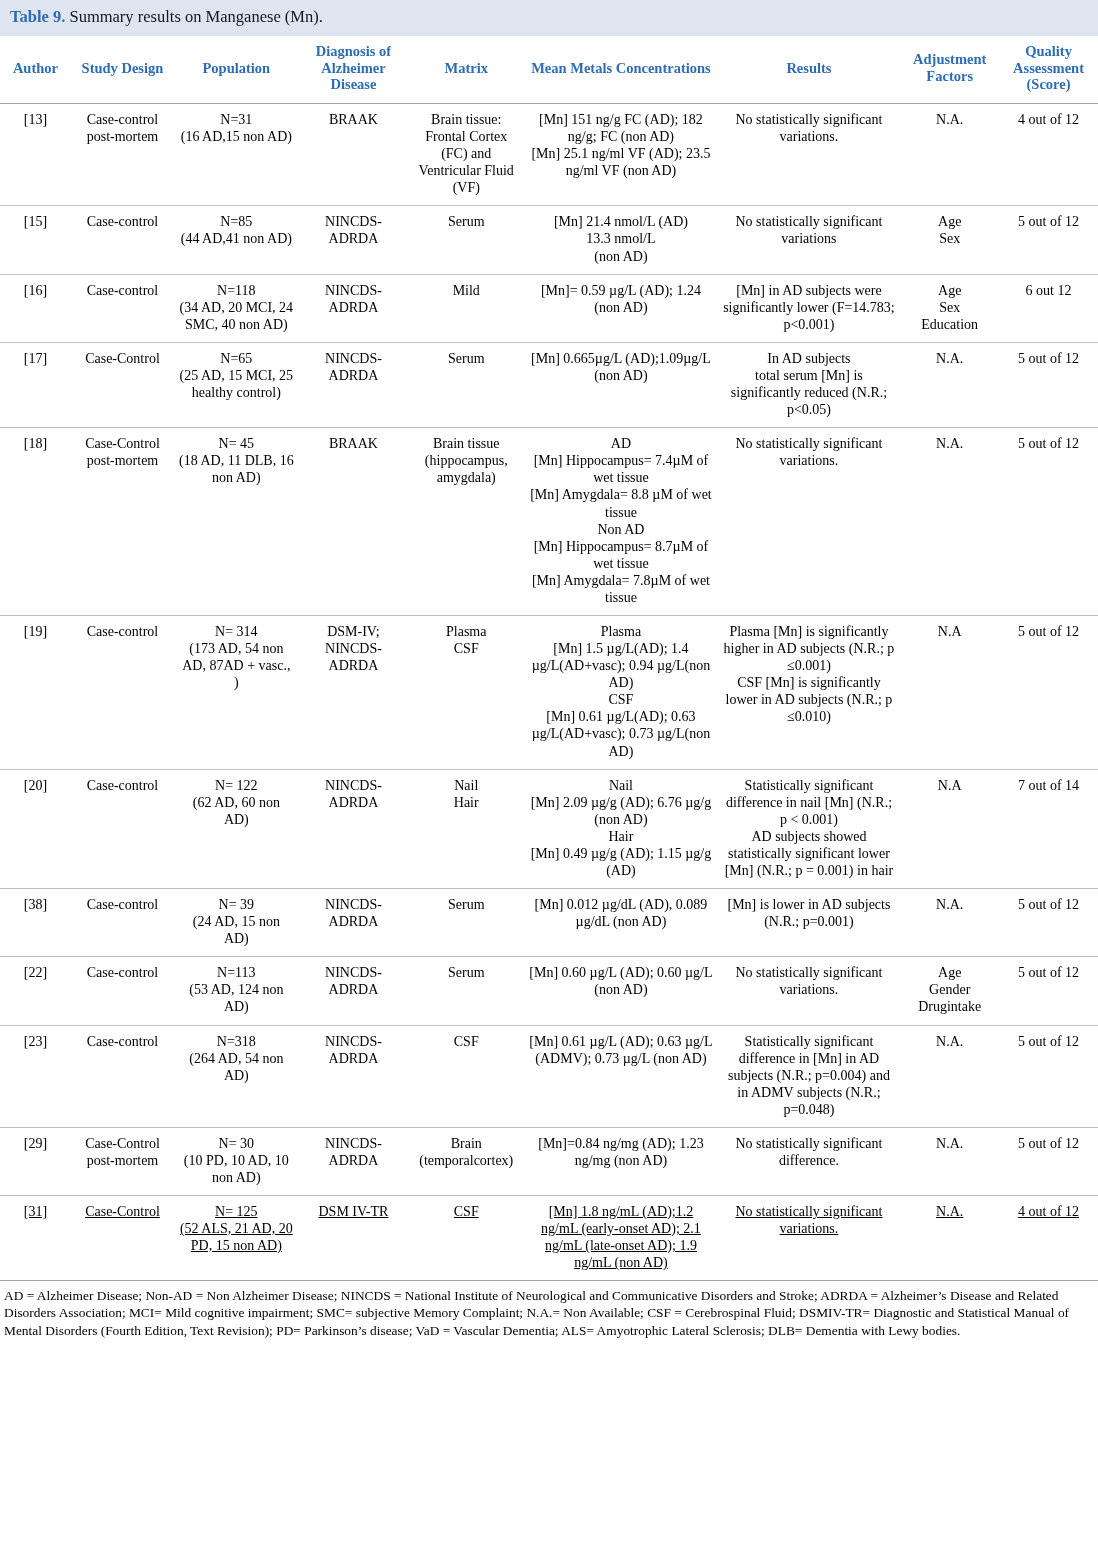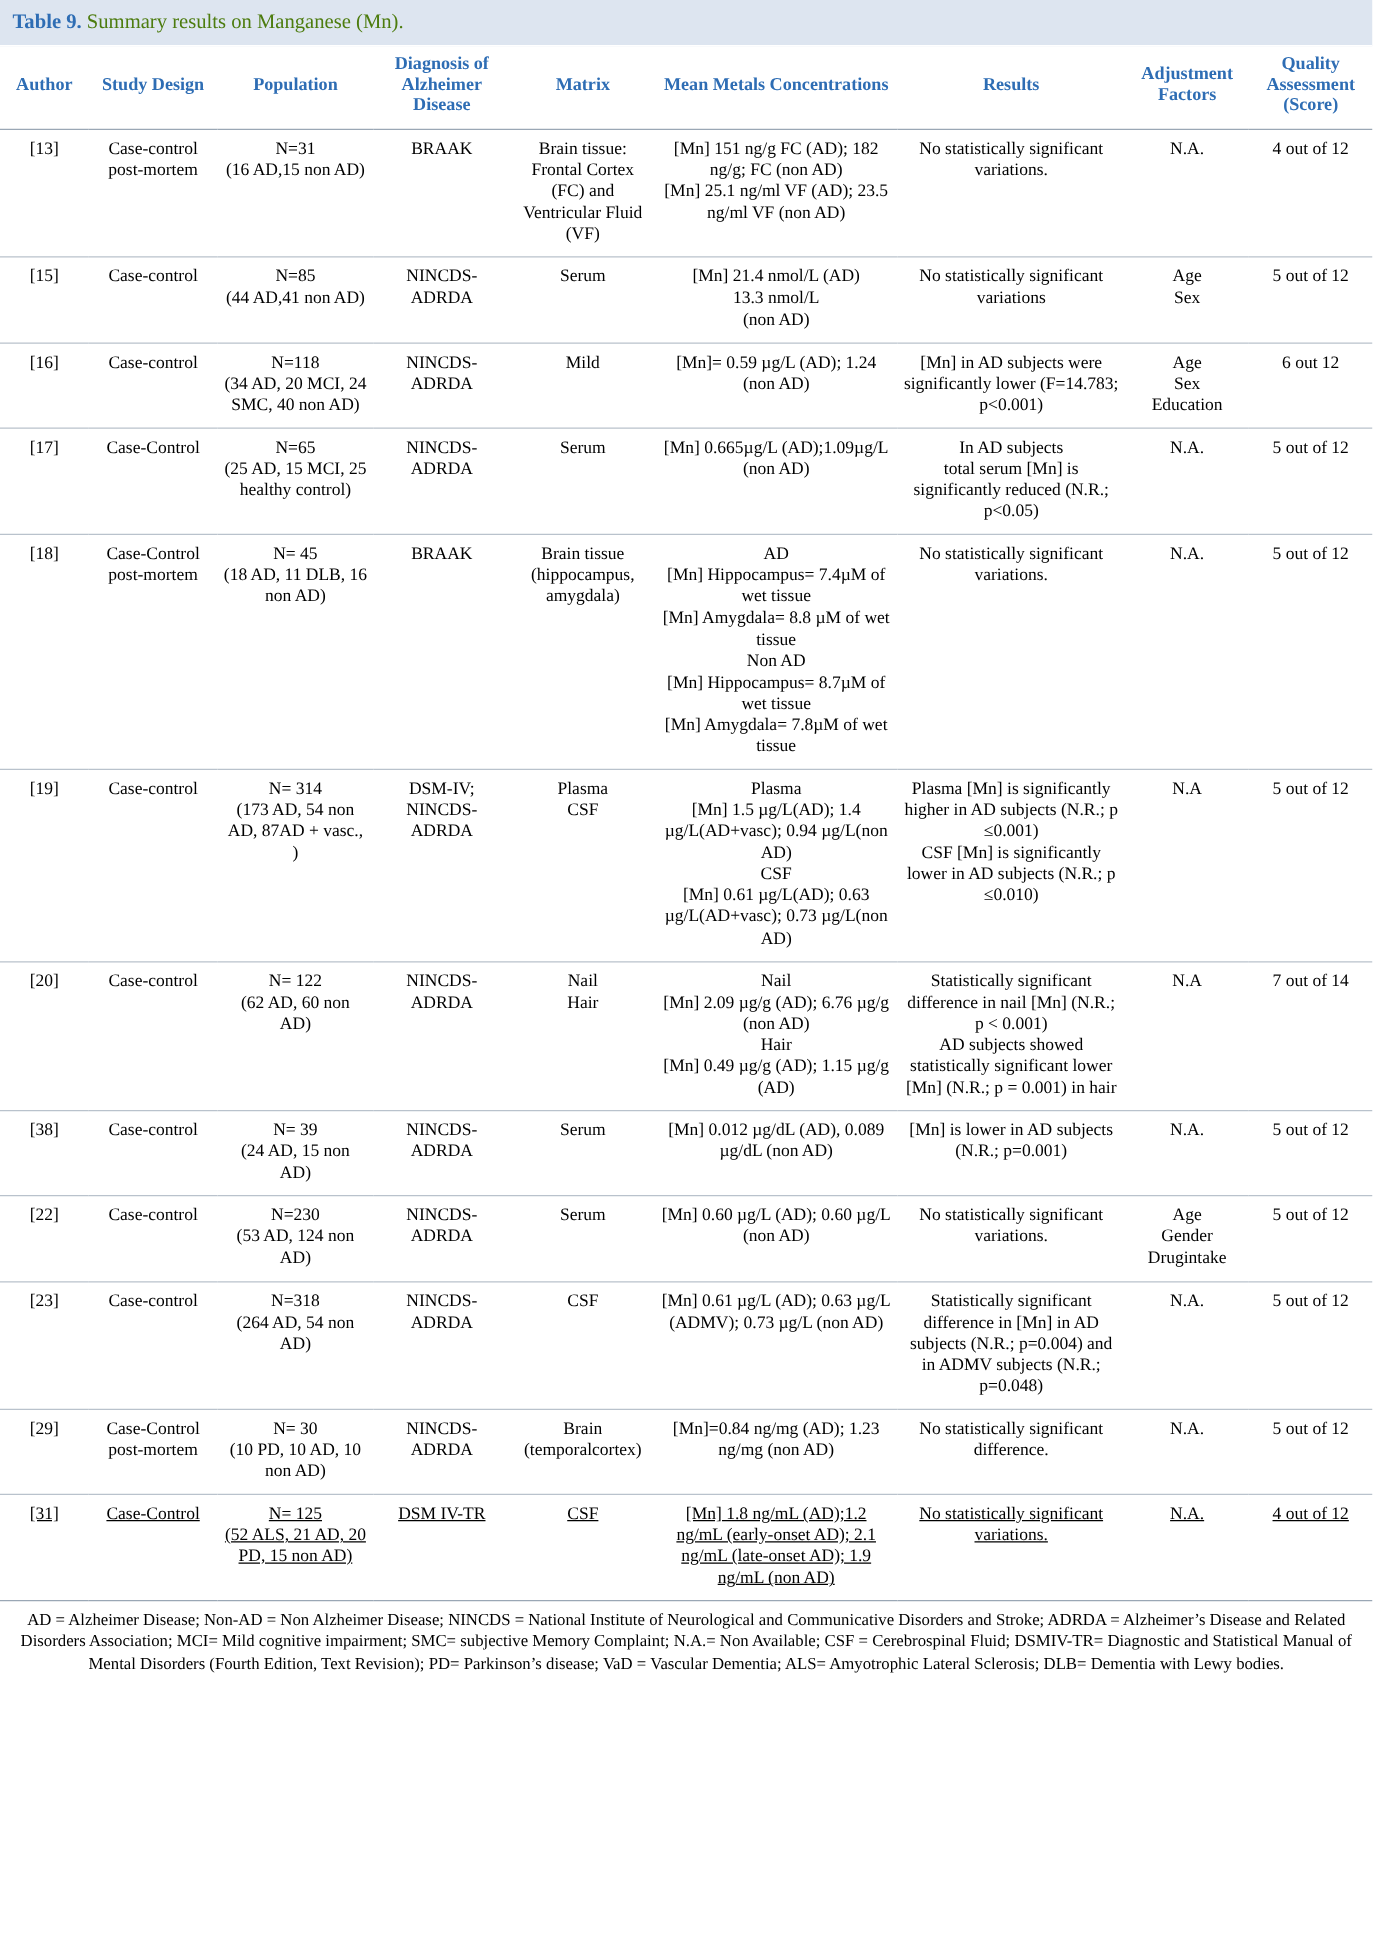--- a/index.html
+++ b/index.html
@@ -22,21 +22,21 @@
     font-size: 16.5px;
     color: #2c5f9e;
     border-bottom: 1px solid #ffffff;
   }
   .caption-bar .caption-label {
     font-weight: bold;
     color: #2e6db4;
     text-align: center;
   }
   .caption-bar .caption-text {
-    color: #4d7c0f;
+    color: #0f172a;
     font-weight: normal;
     margin-top: 39px;
   }
   table.data {
     border-collapse: collapse;
     width: 1098px;
     table-layout: fixed;
   }
   table.data thead th {
     color: #2e6db4;
@@ -66,21 +66,21 @@
   .col-diag     { width: 102px; }
   .col-matrix   { width: 108px; }
   .col-conc     { width: 180px; }
   .col-results  { width: 170px; }
   .col-adj      { width: 92px; }
   .col-qual     { width: 92px; }
   .footnote {
     font-size: 13.4px;
     line-height: 1.27;
     padding: 6px 4px 10px 4px;
-    text-align: center;
+    text-align: left;
     color: #000;
   }
   .cellline { display: block; }
 </style>
 </head>
 <body>
 
 <div id="table-wrap">
 
   <div class="caption-bar">
@@ -379,21 +379,21 @@
           </td>
         </tr>
         <tr>
           <td>
             <span class="cellline">[22]</span>
           </td>
           <td>
             <span class="cellline">Case-control</span>
           </td>
           <td>
-            <span class="cellline">N=230</span>
+            <span class="cellline">N=113</span>
             <span class="cellline">(53 AD, 124 non AD)</span>
           </td>
           <td>
             <span class="cellline">NINCDS-ADRDA</span>
           </td>
           <td>
             <span class="cellline">Serum</span>
           </td>
           <td>
             <span class="cellline">[Mn] 0.60 µg/L (AD); 0.60 µg/L (non AD)</span>

